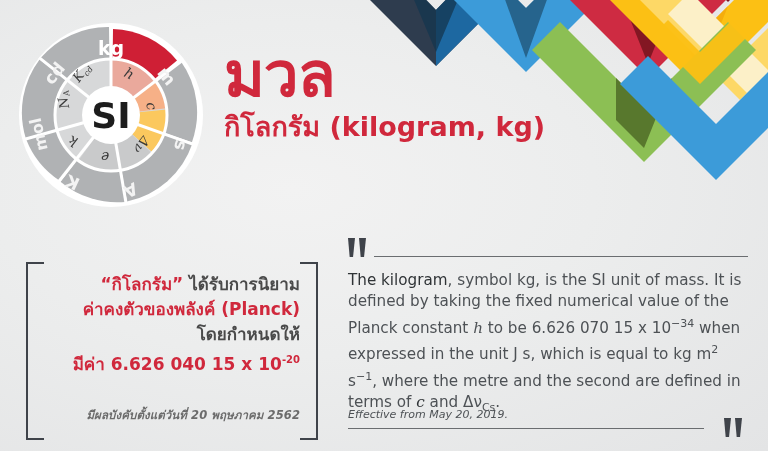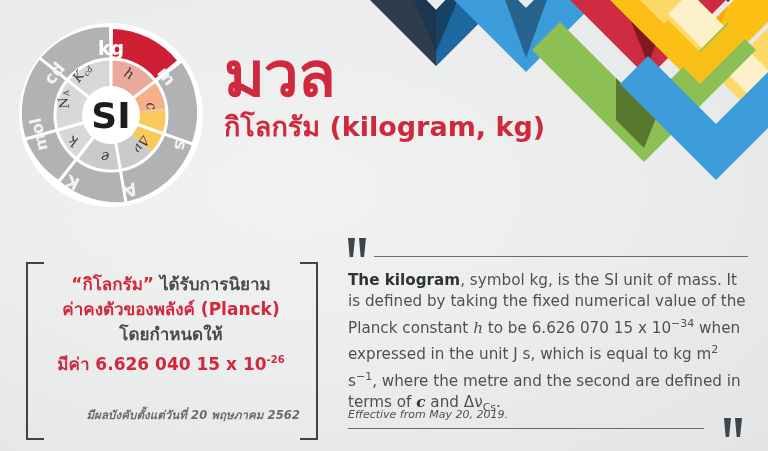--- a/index.html
+++ b/index.html
@@ -37,21 +37,21 @@
 
   
   #thai-panel{position:absolute;left:26px;top:262px;width:292px;height:178px;}
   .bracket{position:absolute;top:0;width:18px;height:178px;box-sizing:border-box;}
   .bracket.left{left:0;border:2px solid #3f434a;border-right:none;}
   .bracket.right{right:0;border:2px solid #3f434a;border-left:none;}
   #thai-lines{
     position:absolute;left:16px;right:18px;top:10px;
     text-align:right;color:#d0283c;
   }
-  .th-line{font-size:17px;line-height:25px;font-weight:700;text-align:center;}
+  .th-line{font-size:17px;line-height:25px;font-weight:700;}
   .th-line .plain{color:#4a4a4a;font-weight:700;}
   .th-line sup{font-size:10px;vertical-align:super;}
   #thai-note{
     position:absolute;right:18px;bottom:16px;
     font-size:11.5px;font-style:italic;color:#6b6b6b;font-weight:700;
     letter-spacing:.1px;
   }
 
   
   #eng-panel{position:absolute;left:348px;top:236px;width:400px;height:205px;}
@@ -62,21 +62,21 @@
   }
   #q-open{left:0;top:2px;}
   #q-close{right:2px;bottom:4px;}
   .rule{position:absolute;height:1px;background:#6a6d70;}
   #rule-top{left:26px;top:20px;right:0;}
   #rule-bottom{left:0;bottom:12px;right:44px;}
   #eng-body{
     position:absolute;left:0;top:34px;right:0;
     font-size:15.2px;line-height:21.4px;color:#4d5155;
   }
-  #eng-body b{color:#2f3336;font-weight:700;}
+  #eng-body b{color:#2f3336;font-weight:400;}
   #eng-body i{font-family:"DejaVu Serif","Liberation Serif",serif;font-style:italic;}
   #eng-body sup{font-size:11px;vertical-align:super;}
   #eng-body sub{font-size:11px;vertical-align:sub;}
   #eng-note{
     position:absolute;left:0;bottom:20px;
     font-size:11px;font-style:italic;color:#4d5155;text-align:center;
   }
 </style>
 </head>
 <body>
@@ -210,21 +210,21 @@
       <div class="th-line">
         <span>“กิโลกรัม”</span><span class="plain"> ได้รับการนิยาม</span>
       </div>
       <div class="th-line">
         <span>ค่าคงตัวของพลังค์ (Planck)</span>
       </div>
       <div class="th-line plain">
         <span class="plain">โดยกำหนดให้</span>
       </div>
       <div class="th-line">
-        <span>มีค่า 6.626 040 15 x 10</span><sup>-26</sup>
+        <span>มีค่า 6.626 040 15 x 10</span><sup>-20</sup>
       </div>
     </div>
 
     <div id="thai-note">มีผลบังคับตั้งแต่วันที่ 20 พฤษภาคม 2562</div>
   </div>
 
   <div id="eng-panel">
     <div class="qmark" id="q-open">
       <span></span><span></span>
     </div>

